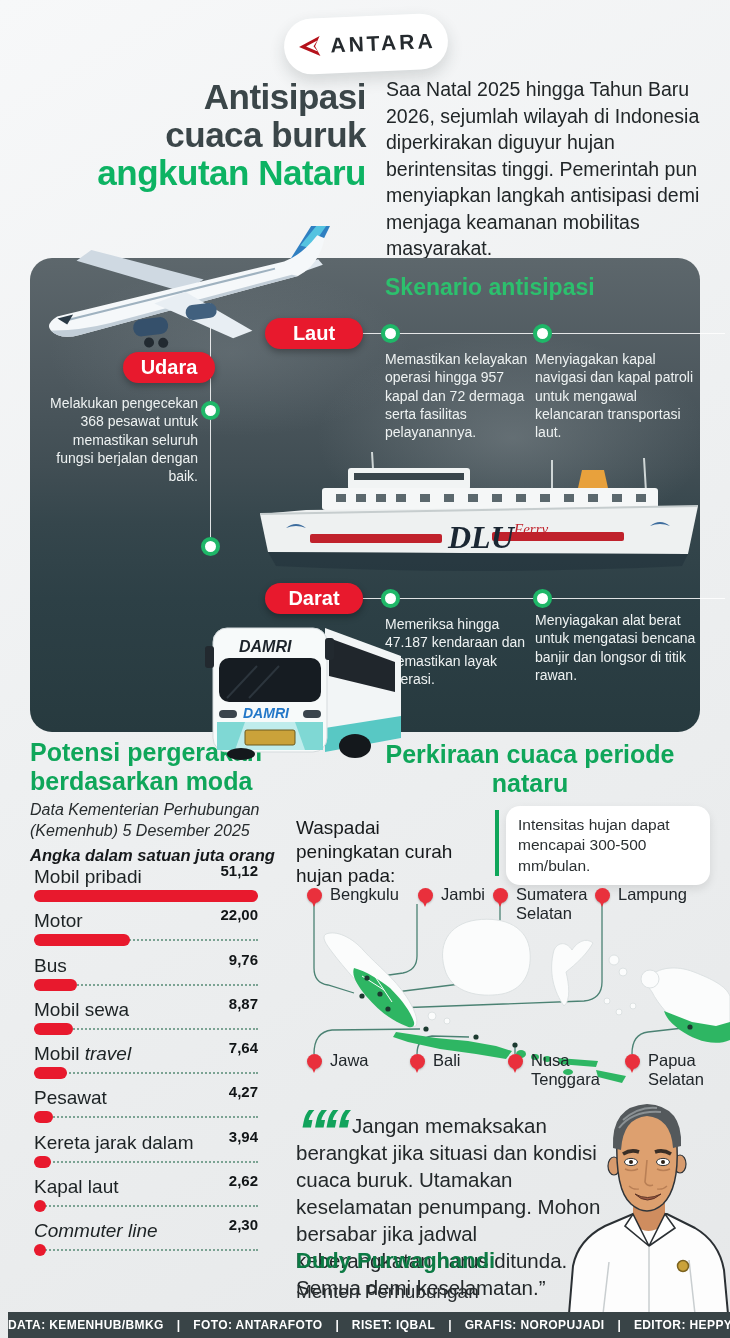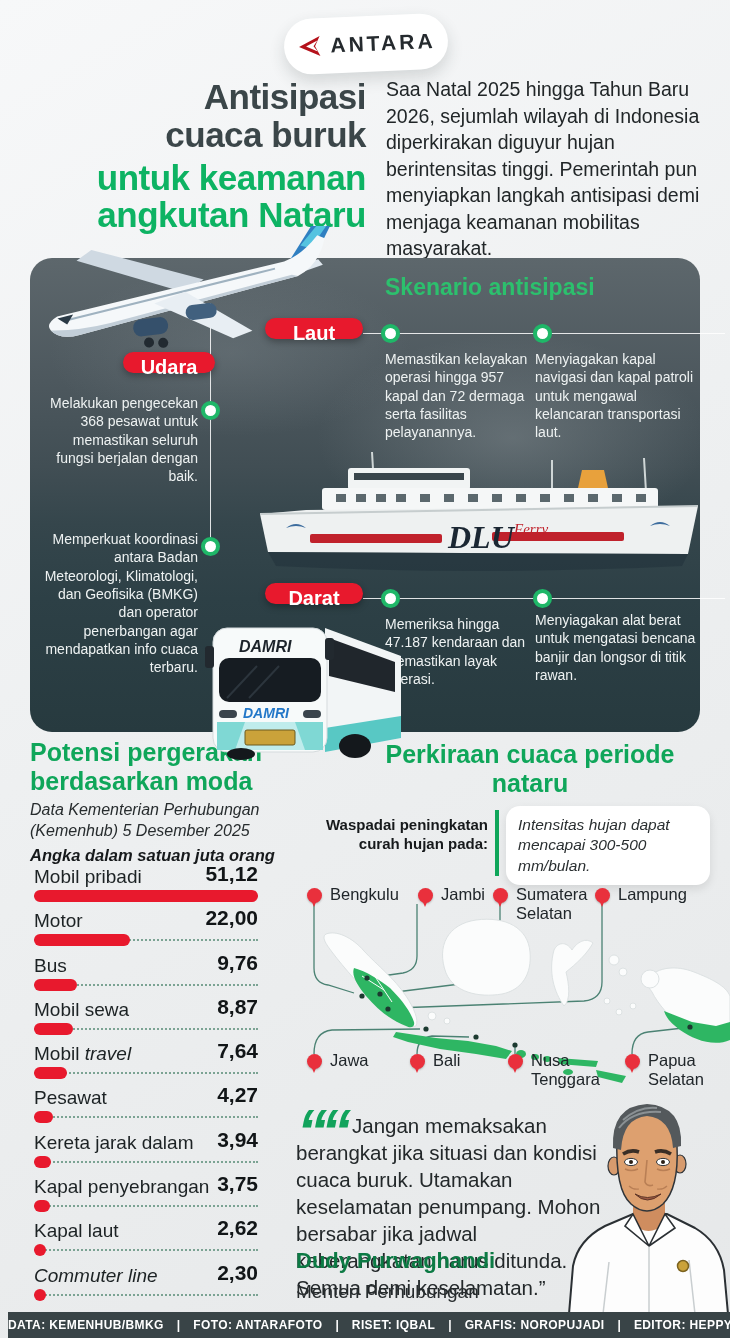--- a/index.html
+++ b/index.html
@@ -20,54 +20,54 @@
   .title .green{color:#0db363;}
   .intro{position:absolute;left:386px;top:76px;width:322px;font-size:19.5px;line-height:1.36;color:#212628;}
   
   .panel{position:absolute;left:30px;top:258px;width:670px;height:474px;border-radius:22px;
     background:
       radial-gradient(300px 160px at 72% 38%, rgba(150,158,162,.38), transparent 65%),
       radial-gradient(260px 120px at 30% 20%, rgba(130,140,145,.30), transparent 70%),
       linear-gradient(180deg,#5d676c 0%,#4d585e 26%,#414e54 44%,#35464c 56%,#2d4046 72%,#273a3f 100%);}
   .panel-heading{position:absolute;left:355px;top:16px;font-size:23px;font-weight:bold;color:#2cc06d;}
   .mode-badge{position:absolute;background:#e8192d;color:#fff;font-weight:bold;font-size:20px;
-    text-align:center;line-height:31px;height:21px;border-radius:16px;box-shadow:0 3px 7px rgba(0,0,0,.3);z-index:4;}
+    text-align:center;line-height:31px;height:31px;border-radius:16px;box-shadow:0 3px 7px rgba(0,0,0,.3);z-index:4;}
   .badge-laut{left:235px;top:60px;width:98px;}
   .badge-udara{left:93px;top:94px;width:92px;}
   .badge-darat{left:235px;top:325px;width:98px;}
   .hline{position:absolute;border-top:1.5px solid rgba(255,255,255,.85);width:362px;height:0;}
   .hline.laut{left:333px;top:75px;} .hline.darat{left:333px;top:340px;}
   .vline{position:absolute;left:180px;top:45px;height:246px;width:0;border-left:1.5px solid rgba(255,255,255,.85);}
   .dot{position:absolute;width:19px;height:19px;border-radius:50%;background:#fff;
     border:4.5px solid #1fb768;z-index:5;}
   .p-text{position:absolute;font-size:14px;line-height:1.31;color:#eef2f2;z-index:4;}
   .p-right{text-align:right;}
   .svg-art{position:absolute;}
   
   .sec-h{position:absolute;font-size:25px;font-weight:bold;color:#0fa65a;line-height:1.14;}
   .stats-h{left:30px;top:738px;width:240px;}
   .stats-src{position:absolute;left:30px;top:800px;width:250px;font-style:italic;font-size:16px;
     line-height:1.3;color:#272c2e;}
   .stats-note{position:absolute;left:30px;top:846px;font-style:italic;font-weight:bold;font-size:16.5px;color:#16191b;}
   .m-list{position:absolute;left:34px;top:866px;width:224px;}
   .m-row{position:relative;height:44.3px;}
   .m-label{position:absolute;left:0;top:0;font-size:19px;color:#1c2224;}
-  .m-value{position:absolute;right:0;top:-4px;font-size:21px;font-weight:bold;color:#111517;}
+  .m-value{position:absolute;right:0;top:-4px;font-size:15px;font-weight:bold;color:#111517;}
   .m-leader{position:absolute;left:0;right:0;top:29px;border-top:2px dotted #7ba393;}
   .m-bar{position:absolute;left:0;top:24px;height:12px;border-radius:6px;background:#e8192d;z-index:2;}
   
   .weather-h{left:355px;top:740px;width:350px;text-align:center;}
   .weather-src{position:absolute;left:355px;top:774px;width:350px;text-align:center;font-style:italic;
     font-size:16px;color:#272c2e;}
-  .warn-label{position:absolute;left:296px;top:816px;width:192px;text-align:right;font-weight:bold;
-    font-size:15px;line-height:1.26;color:#16191b;}
+  .warn-label{position:absolute;left:296px;top:816px;width:192px;text-align:left;font-weight:normal;
+    font-size:19px;line-height:1.26;color:#16191b;}
   .accent-bar{position:absolute;left:495px;top:810px;width:3.5px;height:66px;background:#0fa65a;}
   .note-box{position:absolute;left:506px;top:806px;width:204px;min-height:56px;background:#fff;
     border-radius:14px;box-shadow:0 4px 10px rgba(0,0,0,.10);padding:9px 12px;display:flex;align-items:center;}
-  .note-box span{font-style:italic;font-size:15.5px;line-height:1.32;color:#2a2f31;}
+  .note-box span{font-size:15.5px;line-height:1.32;color:#2a2f31;}
   .map-wrap{position:absolute;left:296px;top:868px;width:434px;height:232px;margin-top:12px;}
   .map-wrap svg{position:absolute;left:0;top:0;}
   .pin{position:absolute;z-index:3;}
   .ball{display:block;width:15px;height:15px;background:#e9303c;border-radius:50%;position:relative;
     box-shadow:0 1px 2px rgba(0,0,0,.25);}
   .ball::after{content:"";position:absolute;left:4px;top:12px;border-left:3.5px solid transparent;
     border-right:3.5px solid transparent;border-top:7px solid #e9303c;}
   .plabel{position:absolute;left:23px;top:-3px;font-size:16.5px;line-height:1.18;color:#20262a;white-space:pre-line;}
   
   .q-mark{position:absolute;left:297px;top:1096px;font-size:60px;font-weight:bold;color:#12a35c;
@@ -91,21 +91,20 @@
     <svg width="26" height="24" viewBox="0 0 26 24">
       <path d="M24,2 L3,12 L24,22 L19,12 Z" fill="#b5121b"></path>
       <path d="M21.5,6.5 L10,12 L21.5,17.5 L17.5,12 Z" fill="#ffffff"></path>
     </svg>
     <span class="logo-word">ANTARA</span>
   </div>
 
   <div class="title">
     <div>Antisipasi</div>
     <div>cuaca buruk</div>
-    <div class="green" style="margin-top:5px;">untuk keamanan</div>
     <div class="green">angkutan Nataru</div>
   </div>
   <p class="intro">Saa Natal 2025 hingga Tahun Baru 2026, sejumlah wilayah di Indonesia diperkirakan diguyur hujan berintensitas tinggi. Pemerintah pun menyiapkan langkah antisipasi demi menjaga keamanan mobilitas masyarakat.</p>
 
   <div class="panel">
     <div class="panel-heading">Skenario antisipasi</div>
 
     <svg class="svg-art" style="left:2px;top:-32px;z-index:2;" width="336" height="140" viewBox="0 0 336 140">
       <g transform="rotate(-7 168 72)">
         <polygon points="152,64 50,20 66,11 174,54" fill="#cfd9e2"></polygon>
@@ -183,21 +182,20 @@
     <div class="dot" style="left:351px;top:66px;"></div>
     <div class="dot" style="left:503px;top:66px;"></div>
     <div class="p-text" style="left:355px;top:92px;width:146px;">Memastikan kelayakan operasi hingga 957 kapal dan 72 dermaga serta fasilitas pelayanannya.</div>
     <div class="p-text" style="left:505px;top:92px;width:172px;">Menyiagakan kapal navigasi dan kapal patroli untuk mengawal kelancaran transportasi laut.</div>
 
     <div class="mode-badge badge-udara">Udara</div>
     <div class="vline"></div>
     <div class="dot" style="left:171px;top:143px;"></div>
     <div class="dot" style="left:171px;top:279px;"></div>
     <div class="p-text p-right" style="left:18px;top:136px;width:150px;">Melakukan pengecekan 368 pesawat untuk memastikan seluruh fungsi berjalan dengan baik.</div>
-    <div class="p-text p-right" style="left:10px;top:272px;width:158px;">Memperkuat koordinasi antara Badan Meteorologi, Klimatologi, dan Geofisika (BMKG) dan operator penerbangan agar mendapatkan info cuaca terbaru.</div>
 
     <div class="mode-badge badge-darat">Darat</div>
     <div class="hline darat"></div>
     <div class="dot" style="left:351px;top:331px;"></div>
     <div class="dot" style="left:503px;top:331px;"></div>
     <div class="p-text" style="left:355px;top:357px;width:158px;">Memeriksa hingga 47.187 kendaraan dan memastikan layak operasi.</div>
     <div class="p-text" style="left:505px;top:353px;width:176px;">Menyiagakan alat berat untuk mengatasi bencana banjir dan longsor di titik rawan.</div>
   </div>
 
   <h2 class="sec-h stats-h">Potensi pergerakan berdasarkan moda</h2>
@@ -238,26 +236,20 @@
         <div class="m-label">Pesawat</div>
         <div class="m-value">4,27</div>
         <div class="m-leader"></div>
         <div class="m-bar" style="background: rgb(232, 25, 45); width: 18.7105px;"></div>
       </div>
       <div class="m-row">
         <div class="m-label">Kereta jarak dalam</div>
         <div class="m-value">3,94</div>
         <div class="m-leader"></div>
         <div class="m-bar" style="background: rgb(232, 25, 45); width: 17.2645px;"></div>
-      </div>
-      <div class="m-row">
-        <div class="m-label">Kapal penyebrangan</div>
-        <div class="m-value">3,75</div>
-        <div class="m-leader"></div>
-        <div class="m-bar" style="background: rgb(232, 25, 45); width: 16.4319px;"></div>
       </div>
       <div class="m-row">
         <div class="m-label">Kapal laut</div>
         <div class="m-value">2,62</div>
         <div class="m-leader"></div>
         <div class="m-bar" style="background: rgb(232, 25, 45); width: 12px;"></div>
       </div>
       <div class="m-row">
         <div class="m-label"><i>Commuter line</i></div>
         <div class="m-value">2,30</div>

